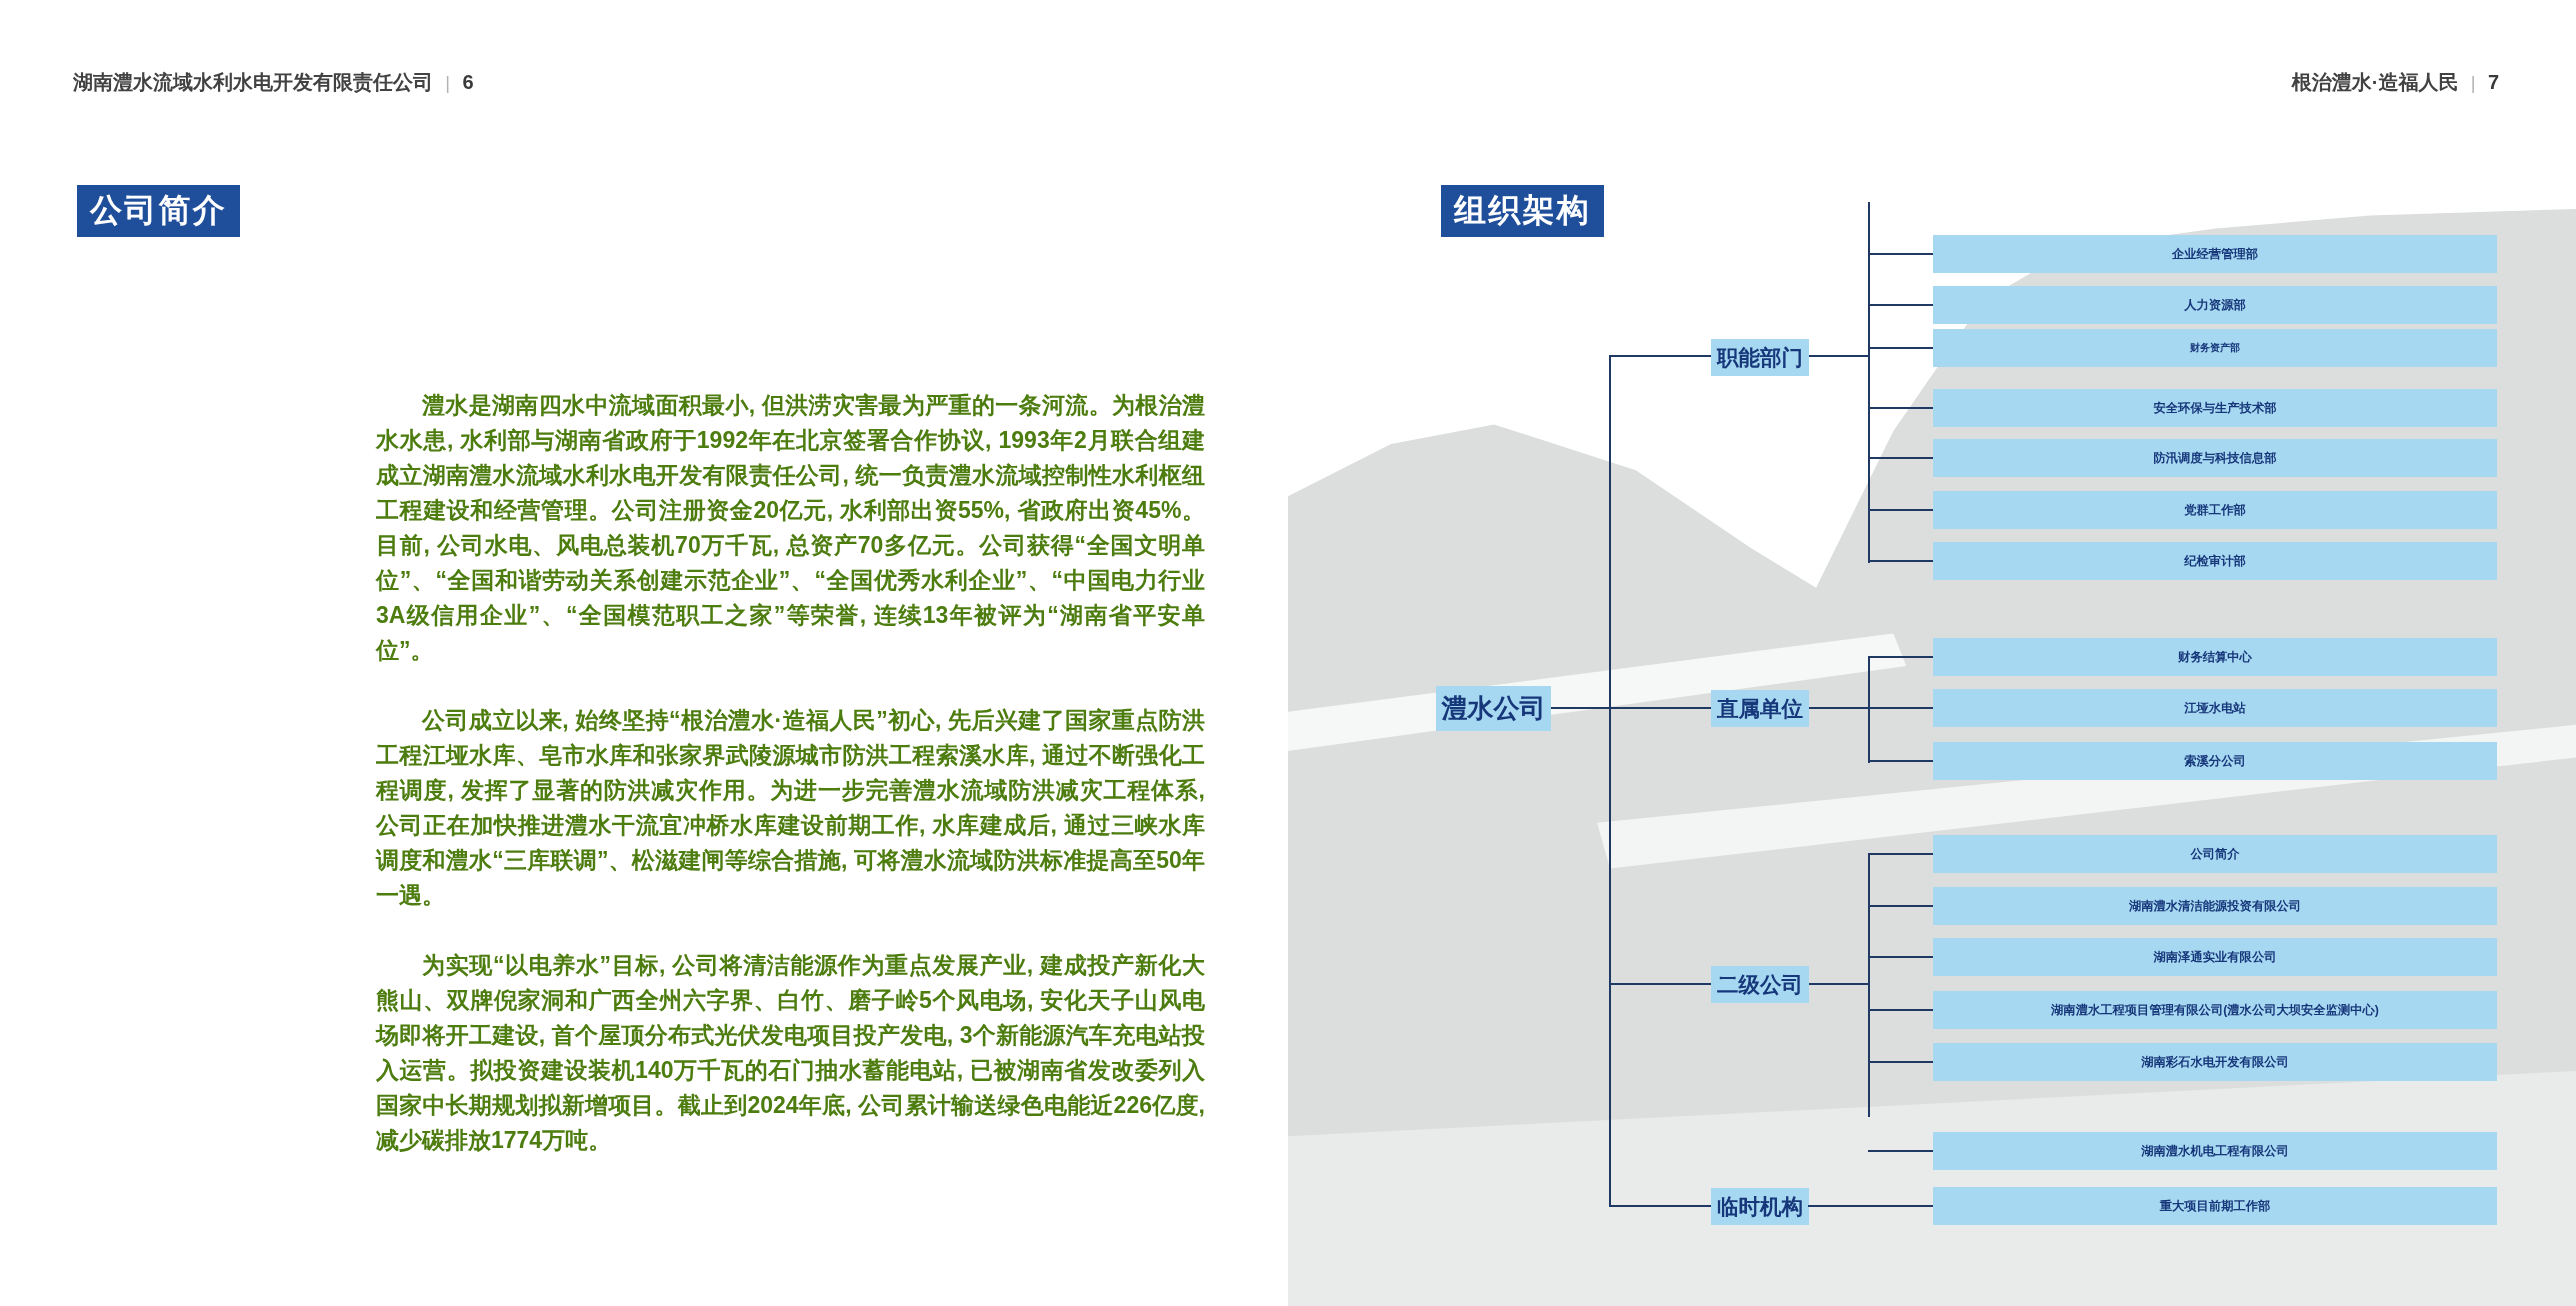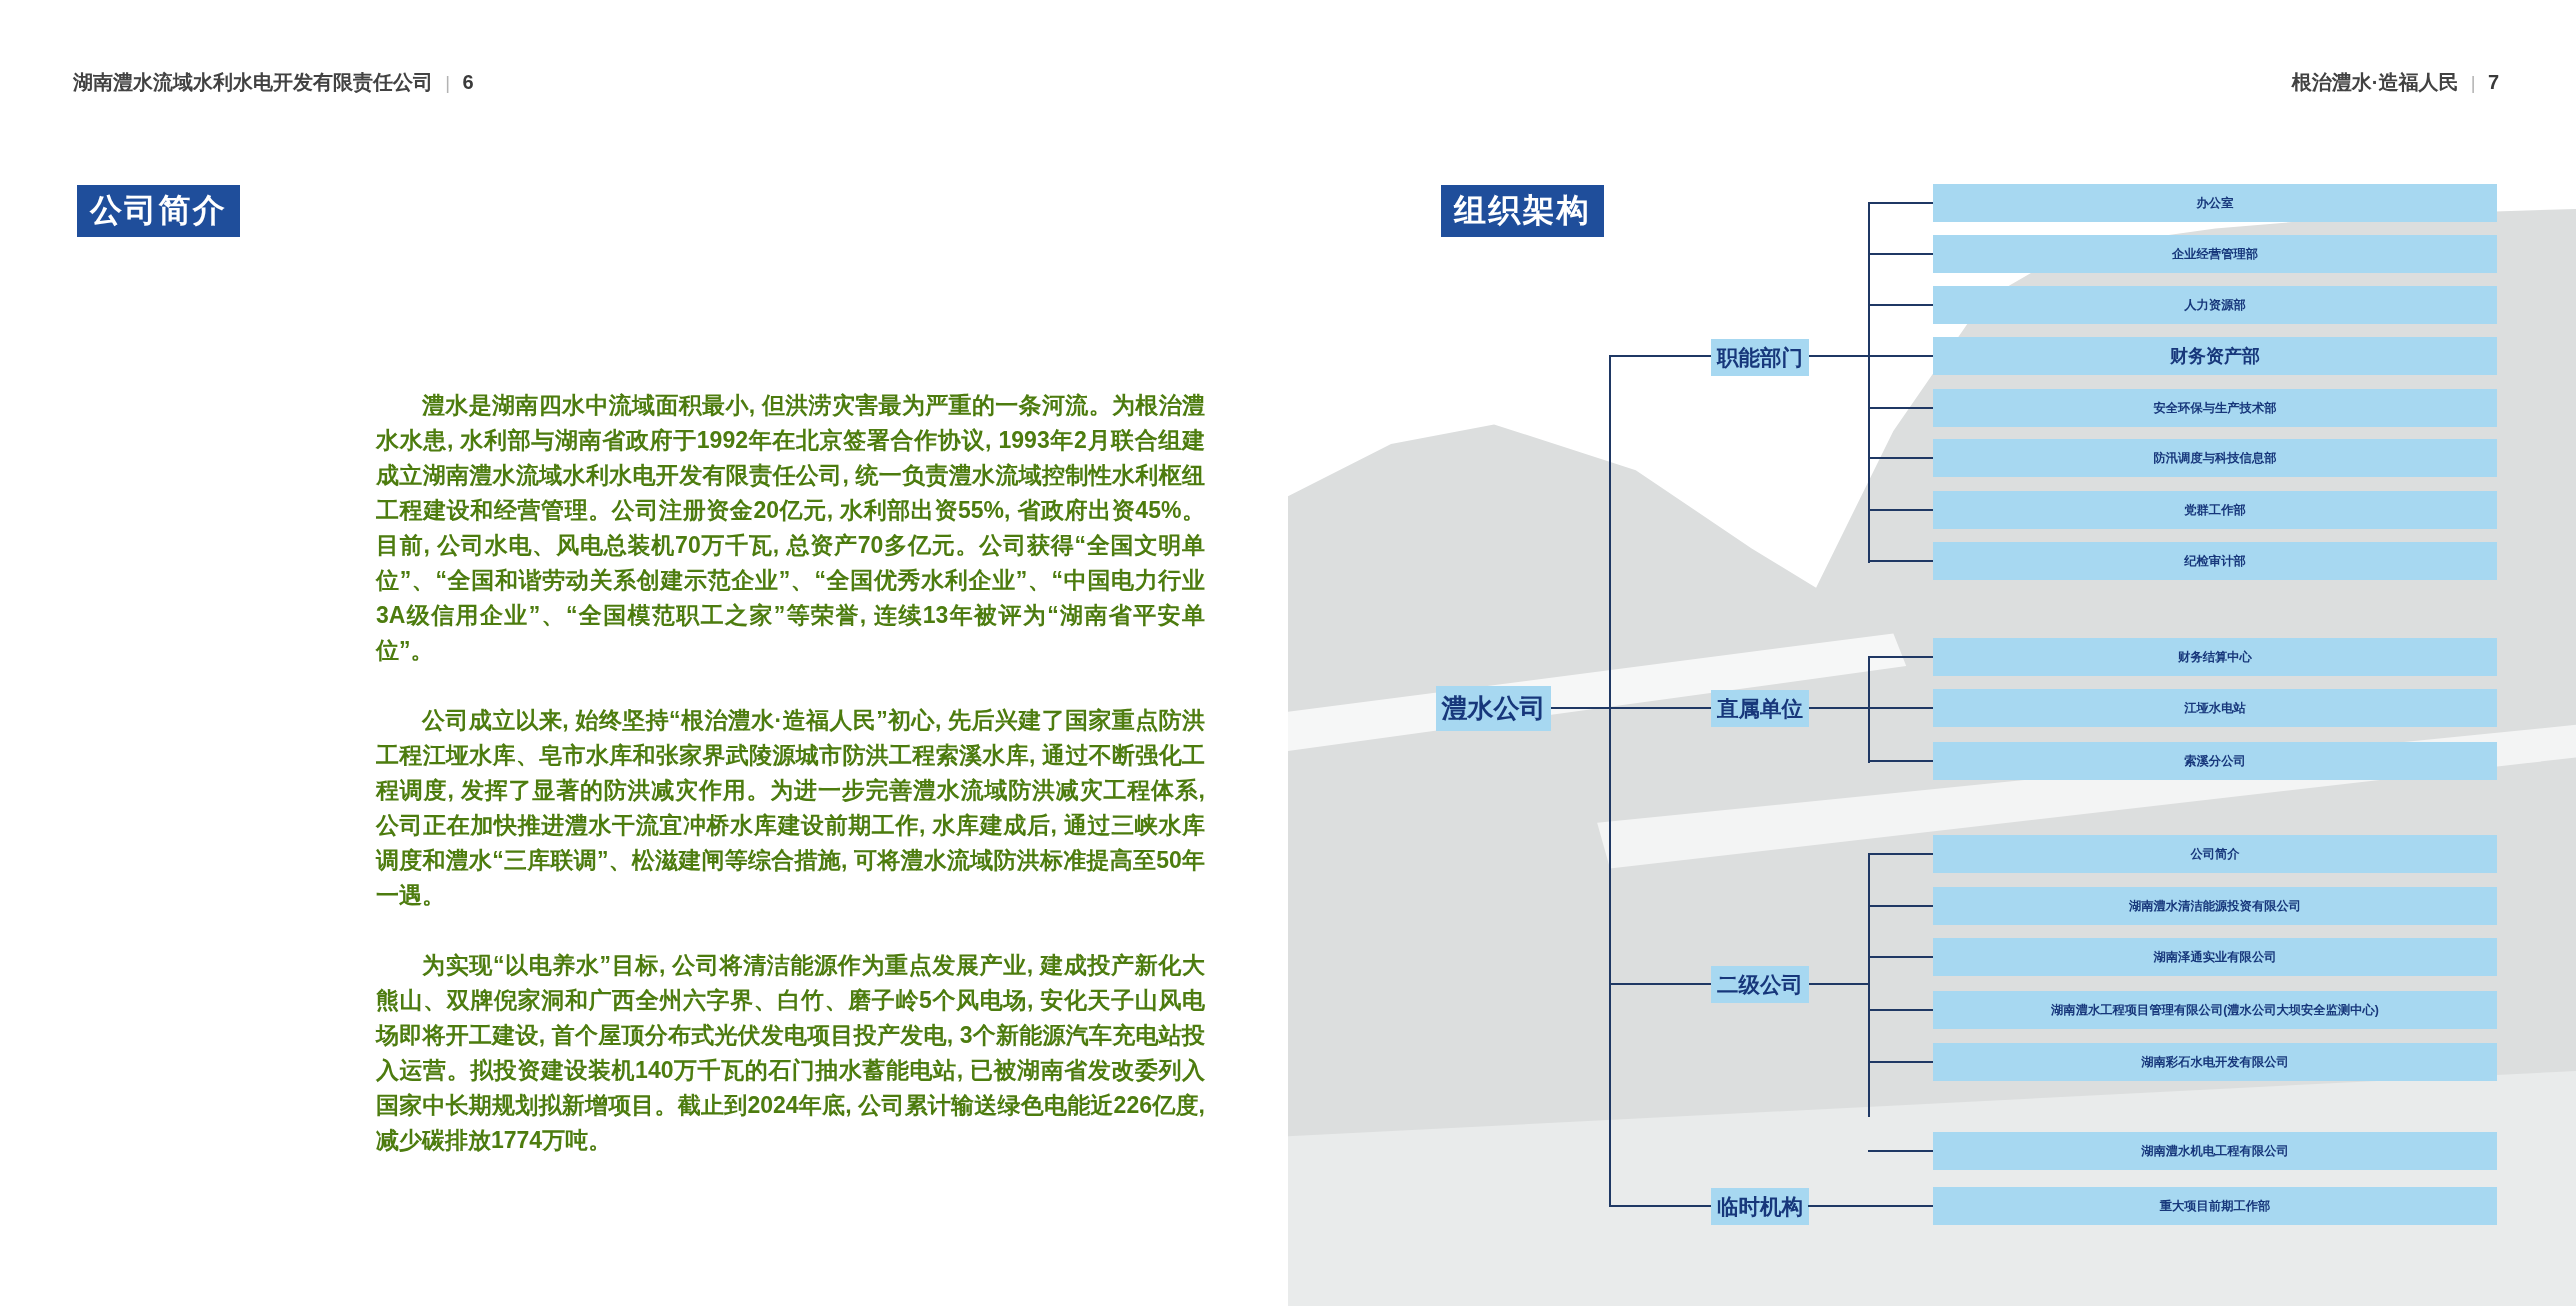--- a/index.html
+++ b/index.html
@@ -96,24 +96,23 @@
   <div class="v-line" style="left:1868px;top:656px;height:107px;"></div>
   <div class="v-line" style="left:1868px;top:853px;height:264px;"></div>
 
   <div class="org-root">澧水公司</div>
 
   <div class="org-cat" style="top:339px;">职能部门</div>
   <div class="org-cat" style="top:690px;">直属单位</div>
   <div class="org-cat" style="top:966px;">二级公司</div>
   <div class="org-cat" style="top:1188px;">临时机构</div>
 
-  <div class="org-bar" style="top: 184px; font-size: 12.3px;">办公室</div>
   <div class="org-bar" style="top: 235px; font-size: 12.3px;">企业经营管理部</div>
   <div class="org-bar" style="top: 286px; font-size: 12.3px;">人力资源部</div>
-  <div class="org-bar" style="top: 337px; font-size: 18px;">财务资产部</div>
+  <div class="org-bar" style="top: 329px; font-size: 10px;">财务资产部</div>
   <div class="org-bar" style="top: 389px; font-size: 12.3px;">安全环保与生产技术部</div>
   <div class="org-bar" style="top: 439px; font-size: 12.3px;">防汛调度与科技信息部</div>
   <div class="org-bar" style="top: 491px; font-size: 12.3px;">党群工作部</div>
   <div class="org-bar" style="top: 542px; font-size: 12.3px;">纪检审计部</div>
 
   <div class="org-bar" style="top: 638px; font-size: 12.3px;">财务结算中心</div>
   <div class="org-bar" style="top: 689px; font-size: 12.3px;">江垭水电站</div>
   <div class="org-bar" style="top: 742px; font-size: 12.3px;">索溪分公司</div>
 
   <div class="org-bar" style="top: 835px; font-size: 12.3px;">公司简介</div>

